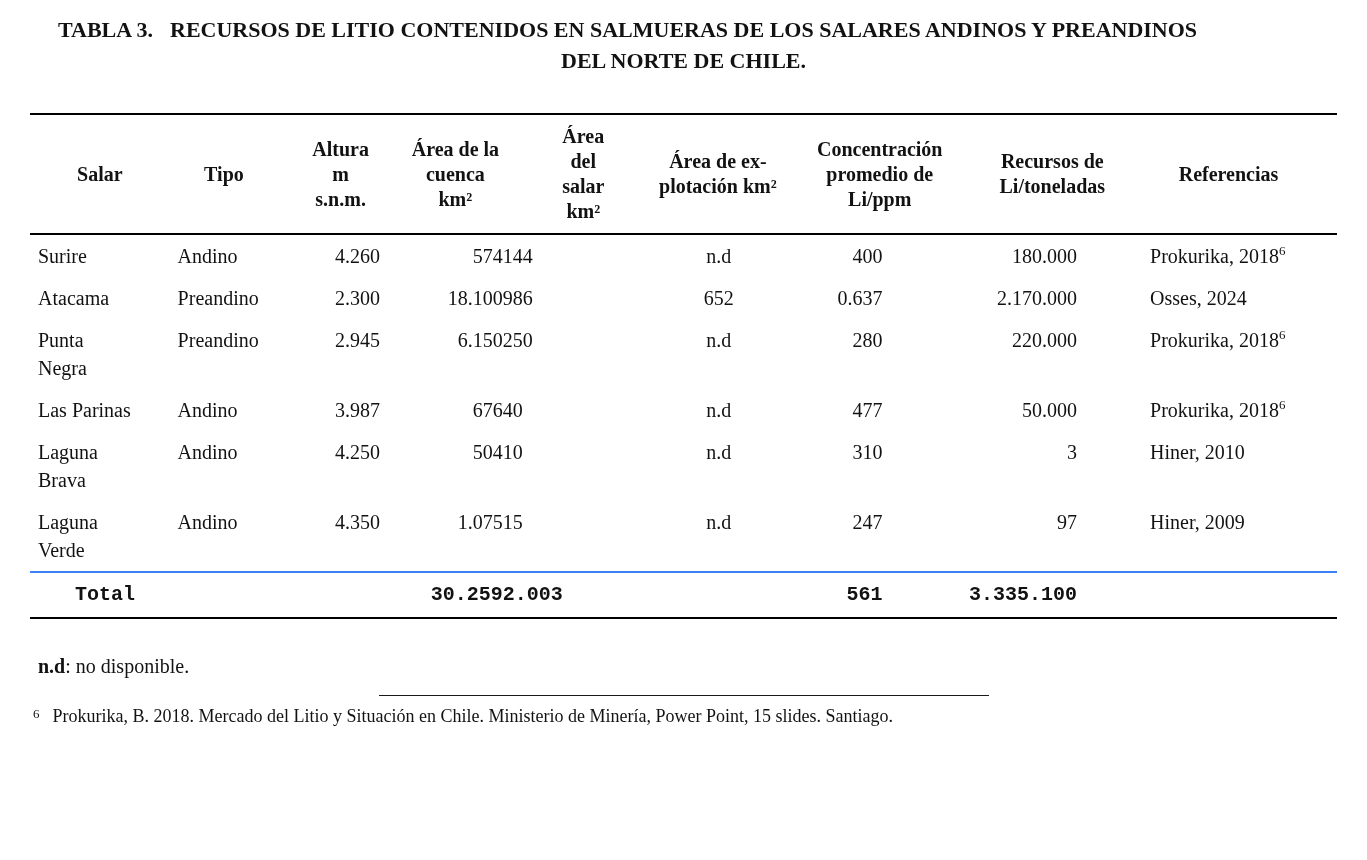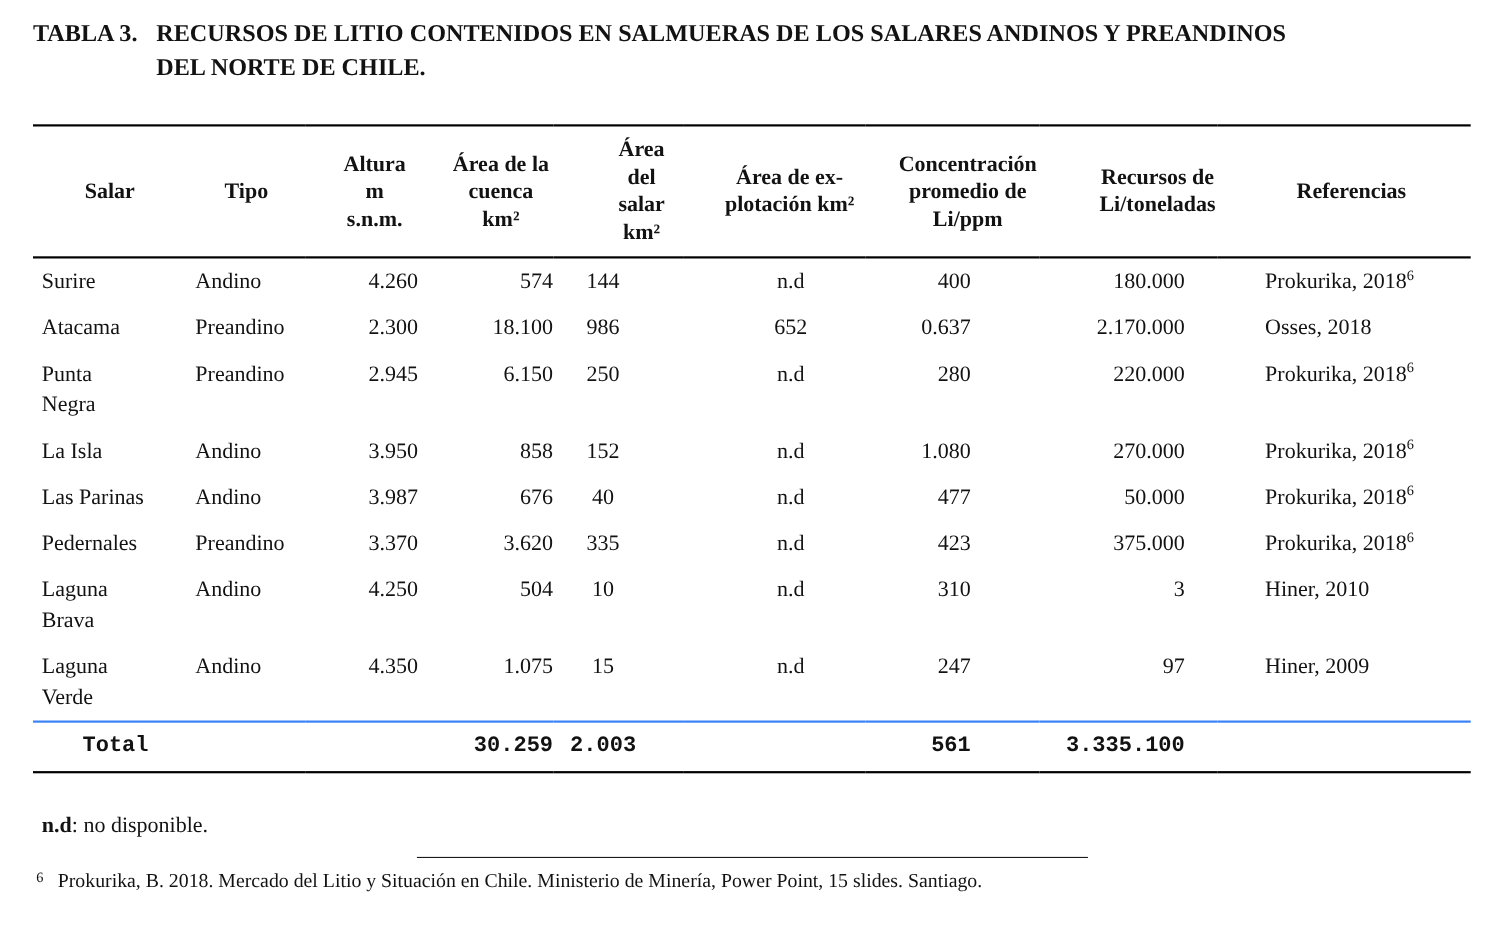--- a/index.html
+++ b/index.html
@@ -4,23 +4,23 @@
 <style>
   html, body { margin:0; padding:0; }
   body {
     width:1367px; height:860px; overflow:hidden;
     background:#ffffff; color:#121212;
     font-family:"Liberation Serif","DejaVu Serif",serif;
   }
   .page { padding:14px 30px 0 30px; }
 
   
-  .title { display:flex; font-weight:bold; font-size:22px; line-height:31px; }
+  .title { display:flex; font-weight:bold; font-size:22px; line-height:31px;margin-left:28px; }
   .title-label { flex:0 0 112px; }
-  .title-text span { display:block; }
+  .title-text span { display:block;text-align:center; }
 
   
   table.main { border-collapse:collapse; width:1307px; margin-top:37px;
                border-top:2px solid #000; border-bottom:2px solid #000; }
   thead tr { border-bottom:2px solid #000; }
   tfoot tr { border-top:2px solid #3b82f6;font-family:Liberation Mono, monospace; }
   col.c1{width:142px} col.c2{width:110px} col.c3{width:103px}
   col.c4{width:125px} col.c5{width:120px} col.c6{width:170px}
   col.c7{width:150px} col.c8{width:150px} col.c9{width:237px}
 
@@ -30,21 +30,21 @@
   th:nth-child(5){padding-left:45px} th:nth-child(6){padding-left:30px}
   th:nth-child(7){padding-left:30px} th:nth-child(8){padding-left:55px}
   th:nth-child(9){padding-left:15px}
 
   td { font-size:20px; line-height:28px; vertical-align:top;
        padding:7px 0; white-space:pre-line; }
   td:nth-child(1){text-align:left; padding-left:8px;}
   td:nth-child(2){text-align:left; padding-left:8px;}
   td:nth-child(3){text-align:right;}
   td:nth-child(4){text-align:right;}
-  td:nth-child(5){text-align:center; padding-right:27px;}
+  td:nth-child(5){text-align:left; padding-right:27px;}
   td:nth-child(6){text-align:center; padding-left:30px;}
   td:nth-child(7){text-align:right; padding-right:62px;}
   td:nth-child(8){text-align:right; padding-right:30px;}
   td:nth-child(9){text-align:left; padding-left:43px;margin-top:44px;}
 
   tfoot td { font-weight:bold; padding-top:8px; padding-bottom:8px; }
   tfoot td:first-child { padding-left:45px; }
 
   sup.ref-sup { font-size:13px; line-height:0; }
 
@@ -114,65 +114,43 @@
         </tr>
         <tr>
           <td>Atacama</td>
           <td>Preandino</td>
           <td>2.300</td>
           <td>18.100</td>
           <td>986</td>
           <td>652</td>
           <td>0.637</td>
           <td>2.170.000</td>
-          <td><span>Osses, 2018</span></td>
+          <td><span>Osses, 2024</span></td>
         </tr>
         <tr>
           <td>Punta
 Negra</td>
           <td>Preandino</td>
           <td>2.945</td>
           <td>6.150</td>
           <td>250</td>
           <td>n.d</td>
           <td>280</td>
           <td>220.000</td>
           <td><span>Prokurika, 2018</span><sup class="ref-sup">6</sup></td>
         </tr>
         <tr>
-          <td>La Isla</td>
-          <td>Andino</td>
-          <td>3.950</td>
-          <td>858</td>
-          <td>152</td>
-          <td>n.d</td>
-          <td>1.080</td>
-          <td>270.000</td>
-          <td><span>Prokurika, 2018</span><sup class="ref-sup">6</sup></td>
-        </tr>
-        <tr>
           <td>Las Parinas</td>
           <td>Andino</td>
           <td>3.987</td>
           <td>676</td>
           <td>40</td>
           <td>n.d</td>
           <td>477</td>
           <td>50.000</td>
-          <td><span>Prokurika, 2018</span><sup class="ref-sup">6</sup></td>
-        </tr>
-        <tr>
-          <td>Pedernales</td>
-          <td>Preandino</td>
-          <td>3.370</td>
-          <td>3.620</td>
-          <td>335</td>
-          <td>n.d</td>
-          <td>423</td>
-          <td>375.000</td>
           <td><span>Prokurika, 2018</span><sup class="ref-sup">6</sup></td>
         </tr>
         <tr>
           <td>Laguna
 Brava</td>
           <td>Andino</td>
           <td>4.250</td>
           <td>504</td>
           <td>10</td>
           <td>n.d</td>

